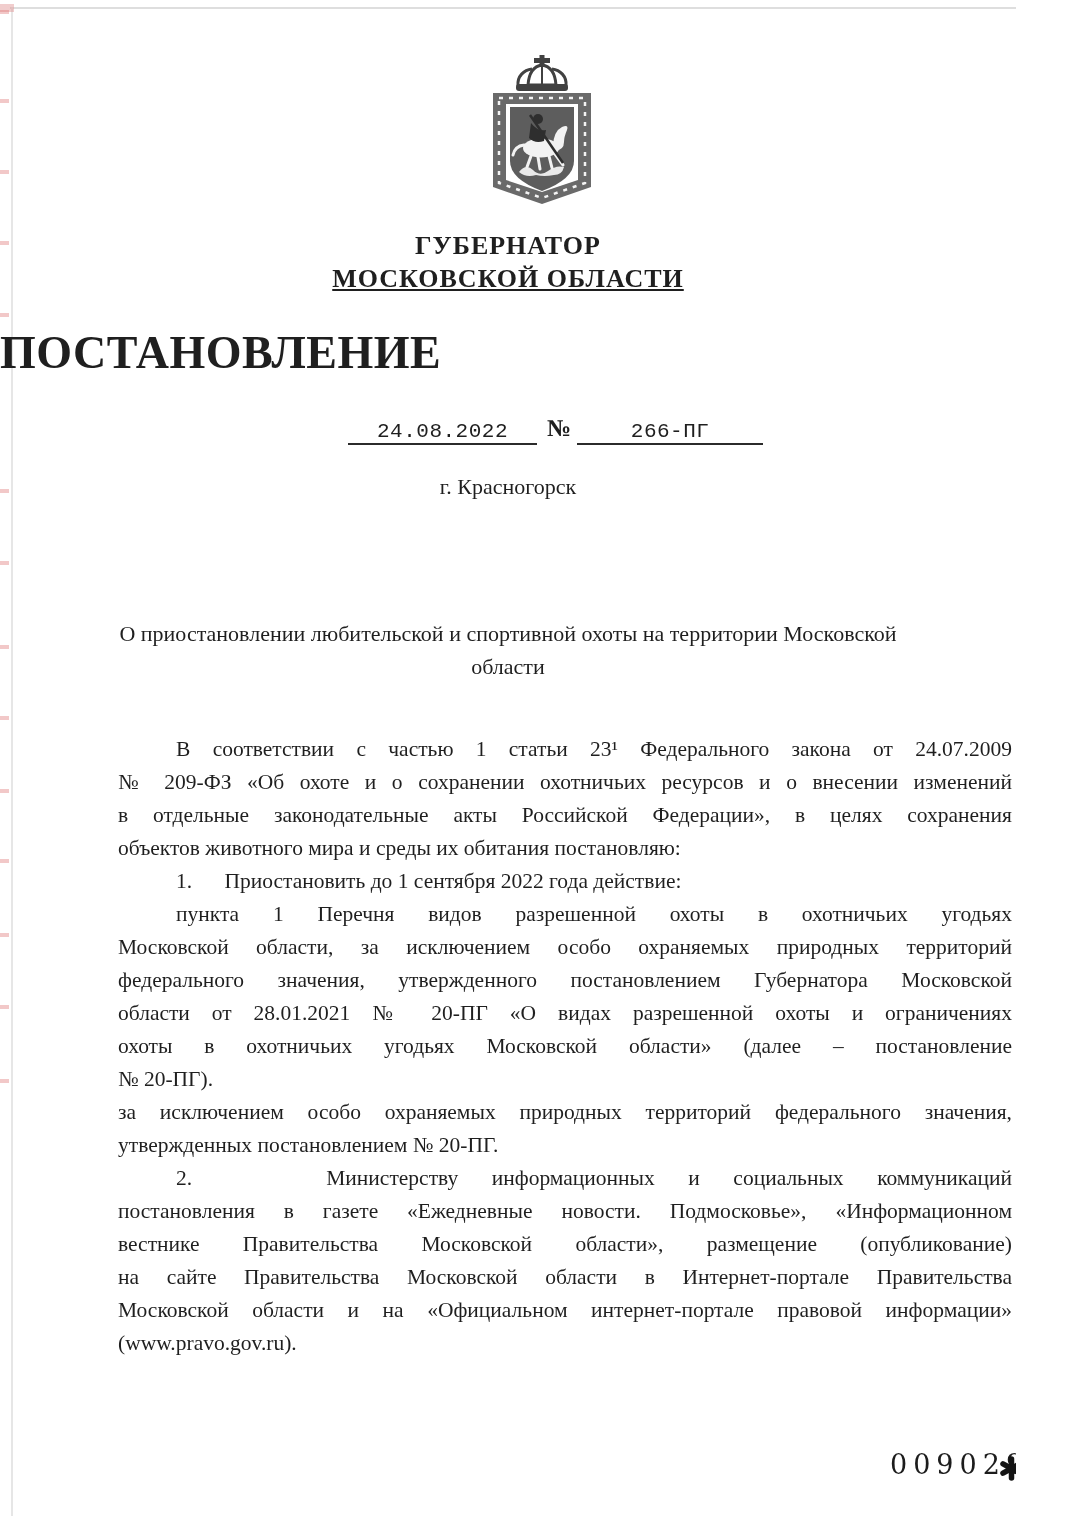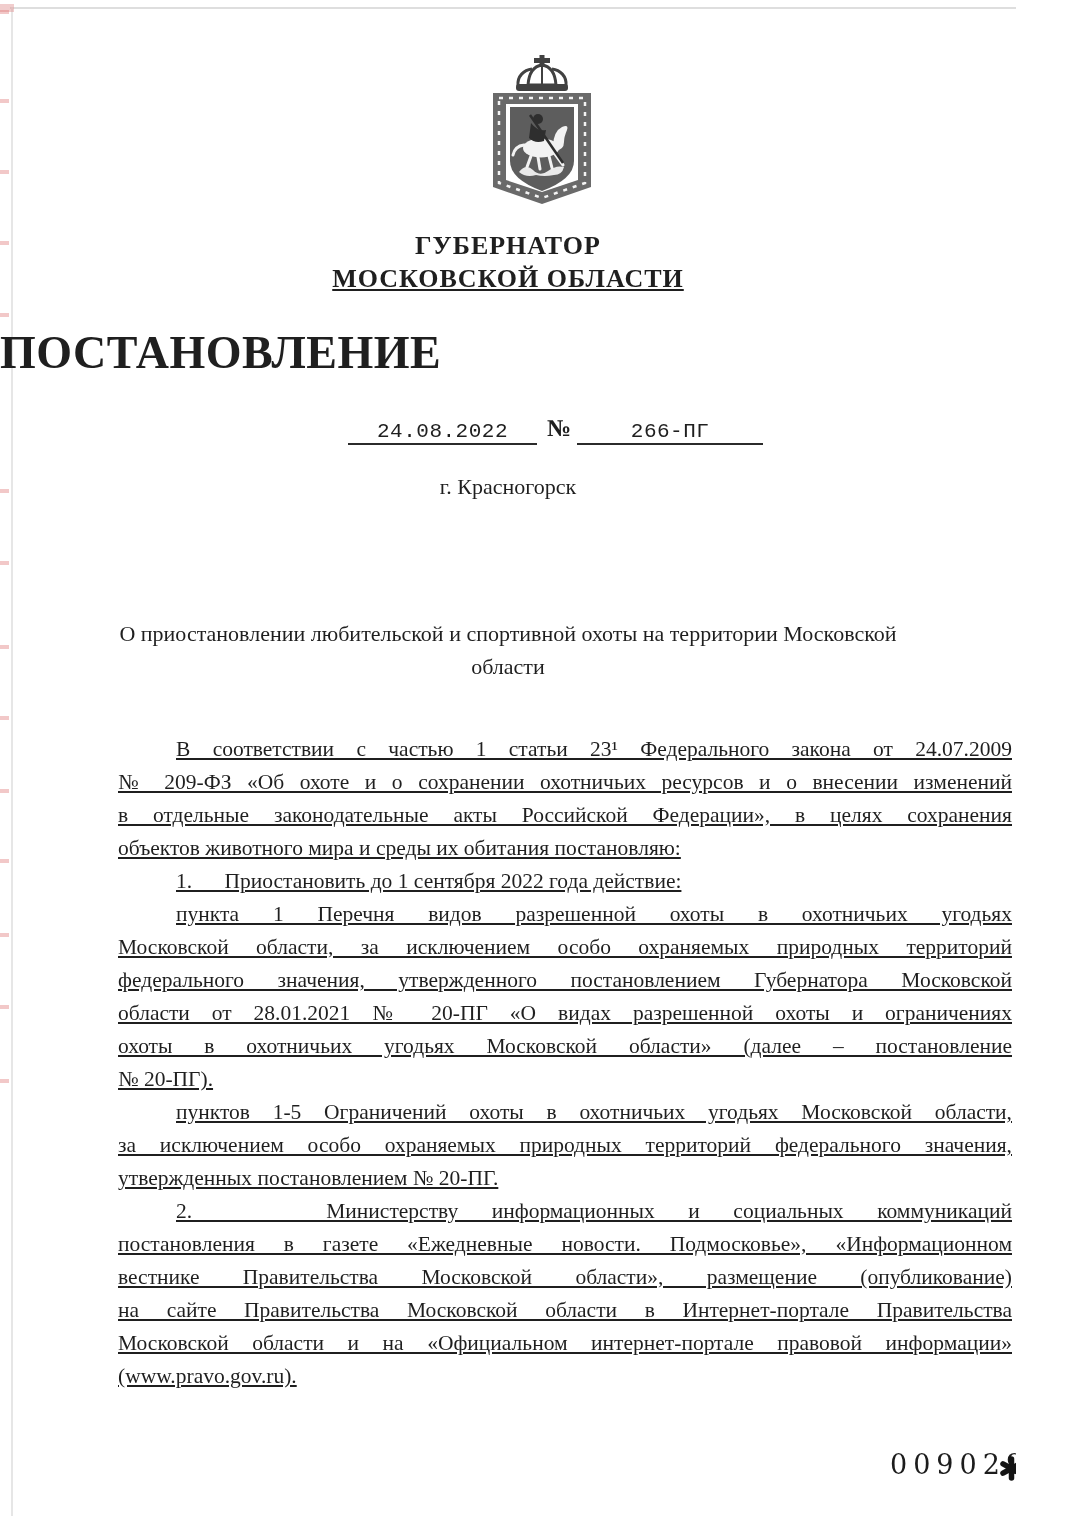--- a/index.html
+++ b/index.html
@@ -34,21 +34,21 @@
   .blank-num{width:186px;}
   .no-sign{font-size:24px;font-weight:600;margin:0 6px 0 10px;padding-bottom:3px;
     font-family:"Liberation Serif","DejaVu Serif",serif;}
   .city{position:absolute;left:0;top:474px;width:100%;text-align:center;font-size:22px;}
   
   .subject{position:absolute;left:0;top:617px;width:100%;text-align:center;
     font-size:22px;line-height:33px;}
   
   .body-text{position:absolute;left:118px;top:733px;width:894px;
     font-size:21.5px;line-height:33px;}
-  .line{min-height:33px;text-align:left;text-decoration:underline;}
+  .line{min-height:33px;text-align:left;}
   .ind{text-indent:58px;}
   .just{text-align:justify;text-align-last:justify;}
   
   .stamp-number{position:absolute;left:858px;top:1449px;
     font-family:"DejaVu Serif","Liberation Serif",serif;
     font-size:27px;letter-spacing:6px;color:#1c1c1c;margin-left:32px;}
   .stamp-asterisk{position:absolute;left:998px;top:1456px;}
 </style>
 </head>
 <body>
@@ -131,21 +131,20 @@
     <div class="line just">№ 209-ФЗ «Об охоте и о сохранении охотничьих ресурсов и о внесении изменений</div>
     <div class="line just">в отдельные законодательные акты Российской Федерации», в целях сохранения</div>
     <div class="line">объектов животного мира и среды их обитания постановляю:</div>
     <div class="line ind">1.&nbsp;&nbsp;&nbsp;&nbsp;&nbsp;&nbsp;Приостановить до 1 сентября 2022 года действие:</div>
     <div class="line ind just">пункта 1 Перечня видов разрешенной охоты в охотничьих угодьях</div>
     <div class="line just">Московской области, за исключением особо охраняемых природных территорий</div>
     <div class="line just">федерального значения, утвержденного постановлением Губернатора Московской</div>
     <div class="line just">области от 28.01.2021 № 20-ПГ «О видах разрешенной охоты и ограничениях</div>
     <div class="line just">охоты в охотничьих угодьях Московской области» (далее – постановление</div>
     <div class="line">№ 20-ПГ).</div>
-    <div class="line ind just">пунктов 1-5 Ограничений охоты в охотничьих угодьях Московской области,</div>
     <div class="line just">за исключением особо охраняемых природных территорий федерального значения,</div>
     <div class="line">утвержденных постановлением № 20-ПГ.</div>
     <div class="line ind just">2.&nbsp;&nbsp;&nbsp;&nbsp;Министерству информационных и социальных коммуникаций</div>
     <div class="line just">постановления в газете «Ежедневные новости. Подмосковье», «Информационном</div>
     <div class="line just">вестнике Правительства Московской области», размещение (опубликование)</div>
     <div class="line just">на сайте Правительства Московской области в Интернет-портале Правительства</div>
     <div class="line just">Московской области и на «Официальном интернет-портале правовой информации»</div>
     <div class="line">(www.pravo.gov.ru).</div>
   </div>
 

